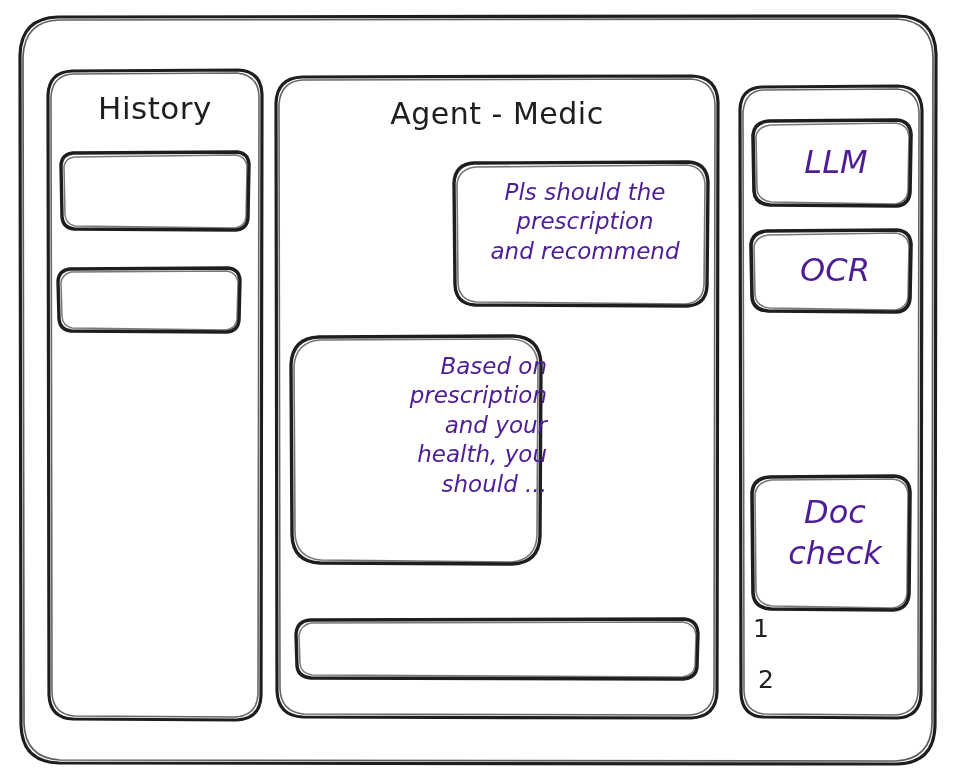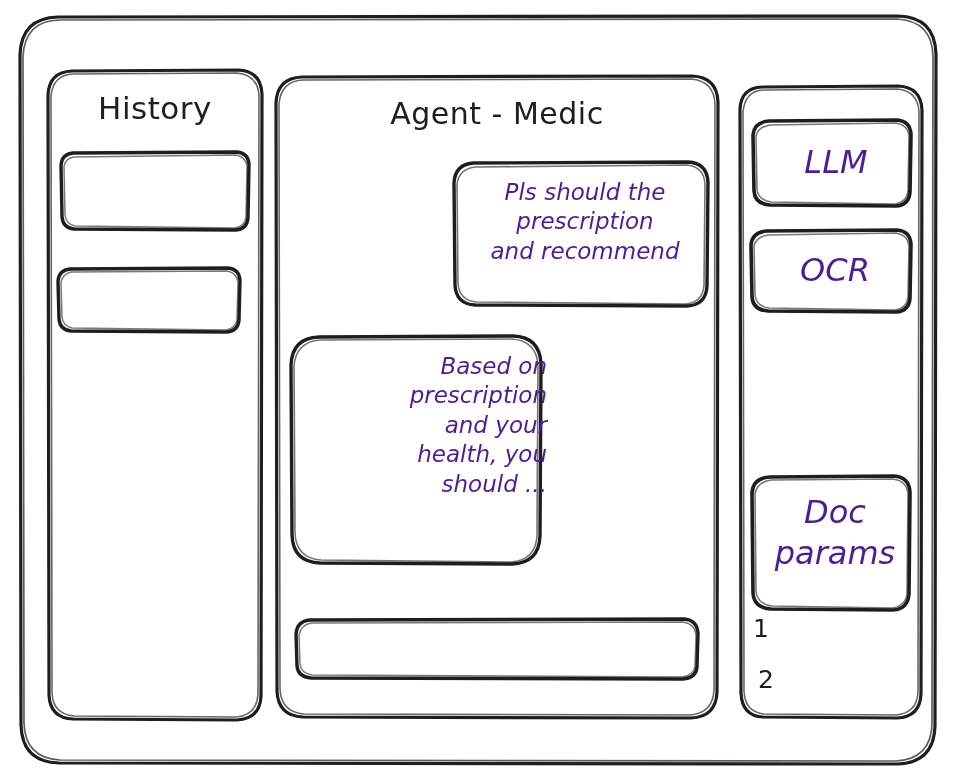--- a/index.html
+++ b/index.html
@@ -260,19 +260,19 @@
     <div class="sk-label">OCR</div>
   </div>
 
 
   <div class="sketch" id="tool-doc-source">
     <svg viewBox="0 0 162 138" preserveAspectRatio="none">
       <path d="M 20 3 L 144 2 Q 159 3 160 18 L 159 120 Q 158 135 143 136 L 21 135 Q 4 134 3 119 L 2 19 Q 3 4 20 3" stroke-width="3.6"></path>
       <path d="M 21 6 L 143 5 Q 157 7 158 20 L 157 119 Q 156 132 142 134 L 22 132 Q 7 130 6 117 L 5 20 Q 7 8 21 6" stroke-width="1.6" opacity="0.6"></path>
     </svg>
     <div class="sk-label">Doc
-params</div>
+check</div>
   </div>
 
   <div class="source-marker" id="source-marker-1">1</div>
   <div class="source-marker" id="source-marker-2">2</div>
 
 </div>
 
 </body></html>

